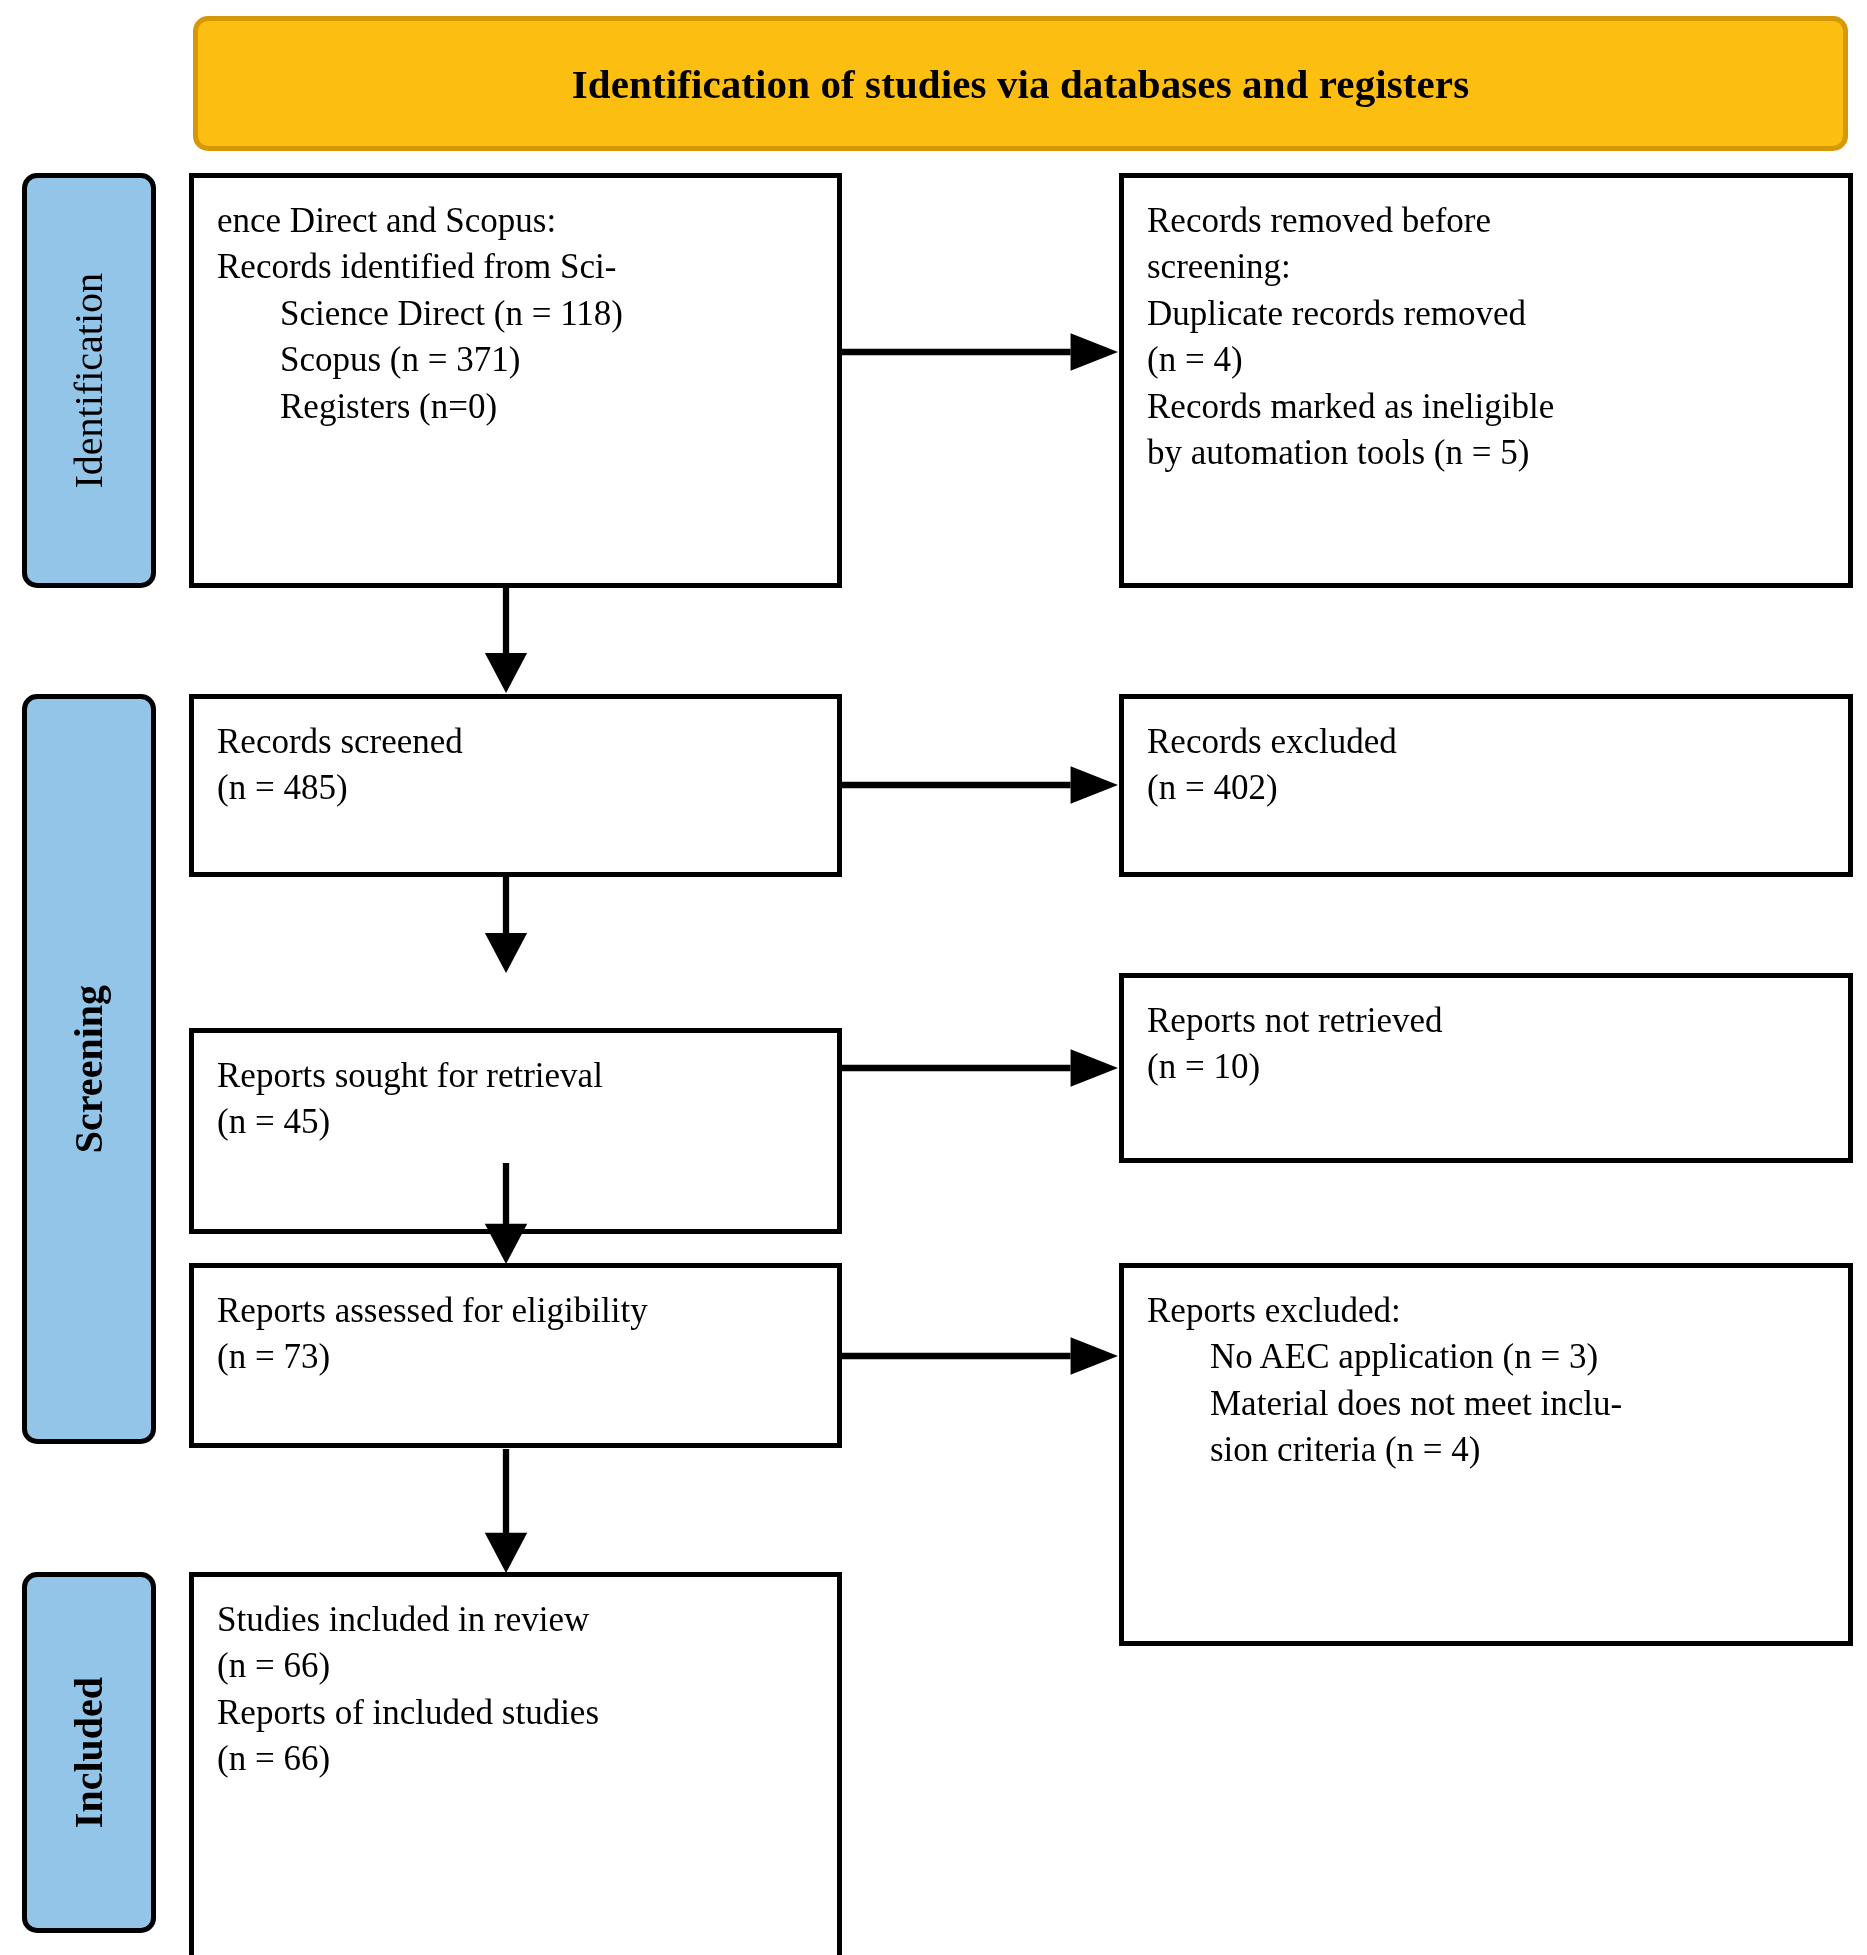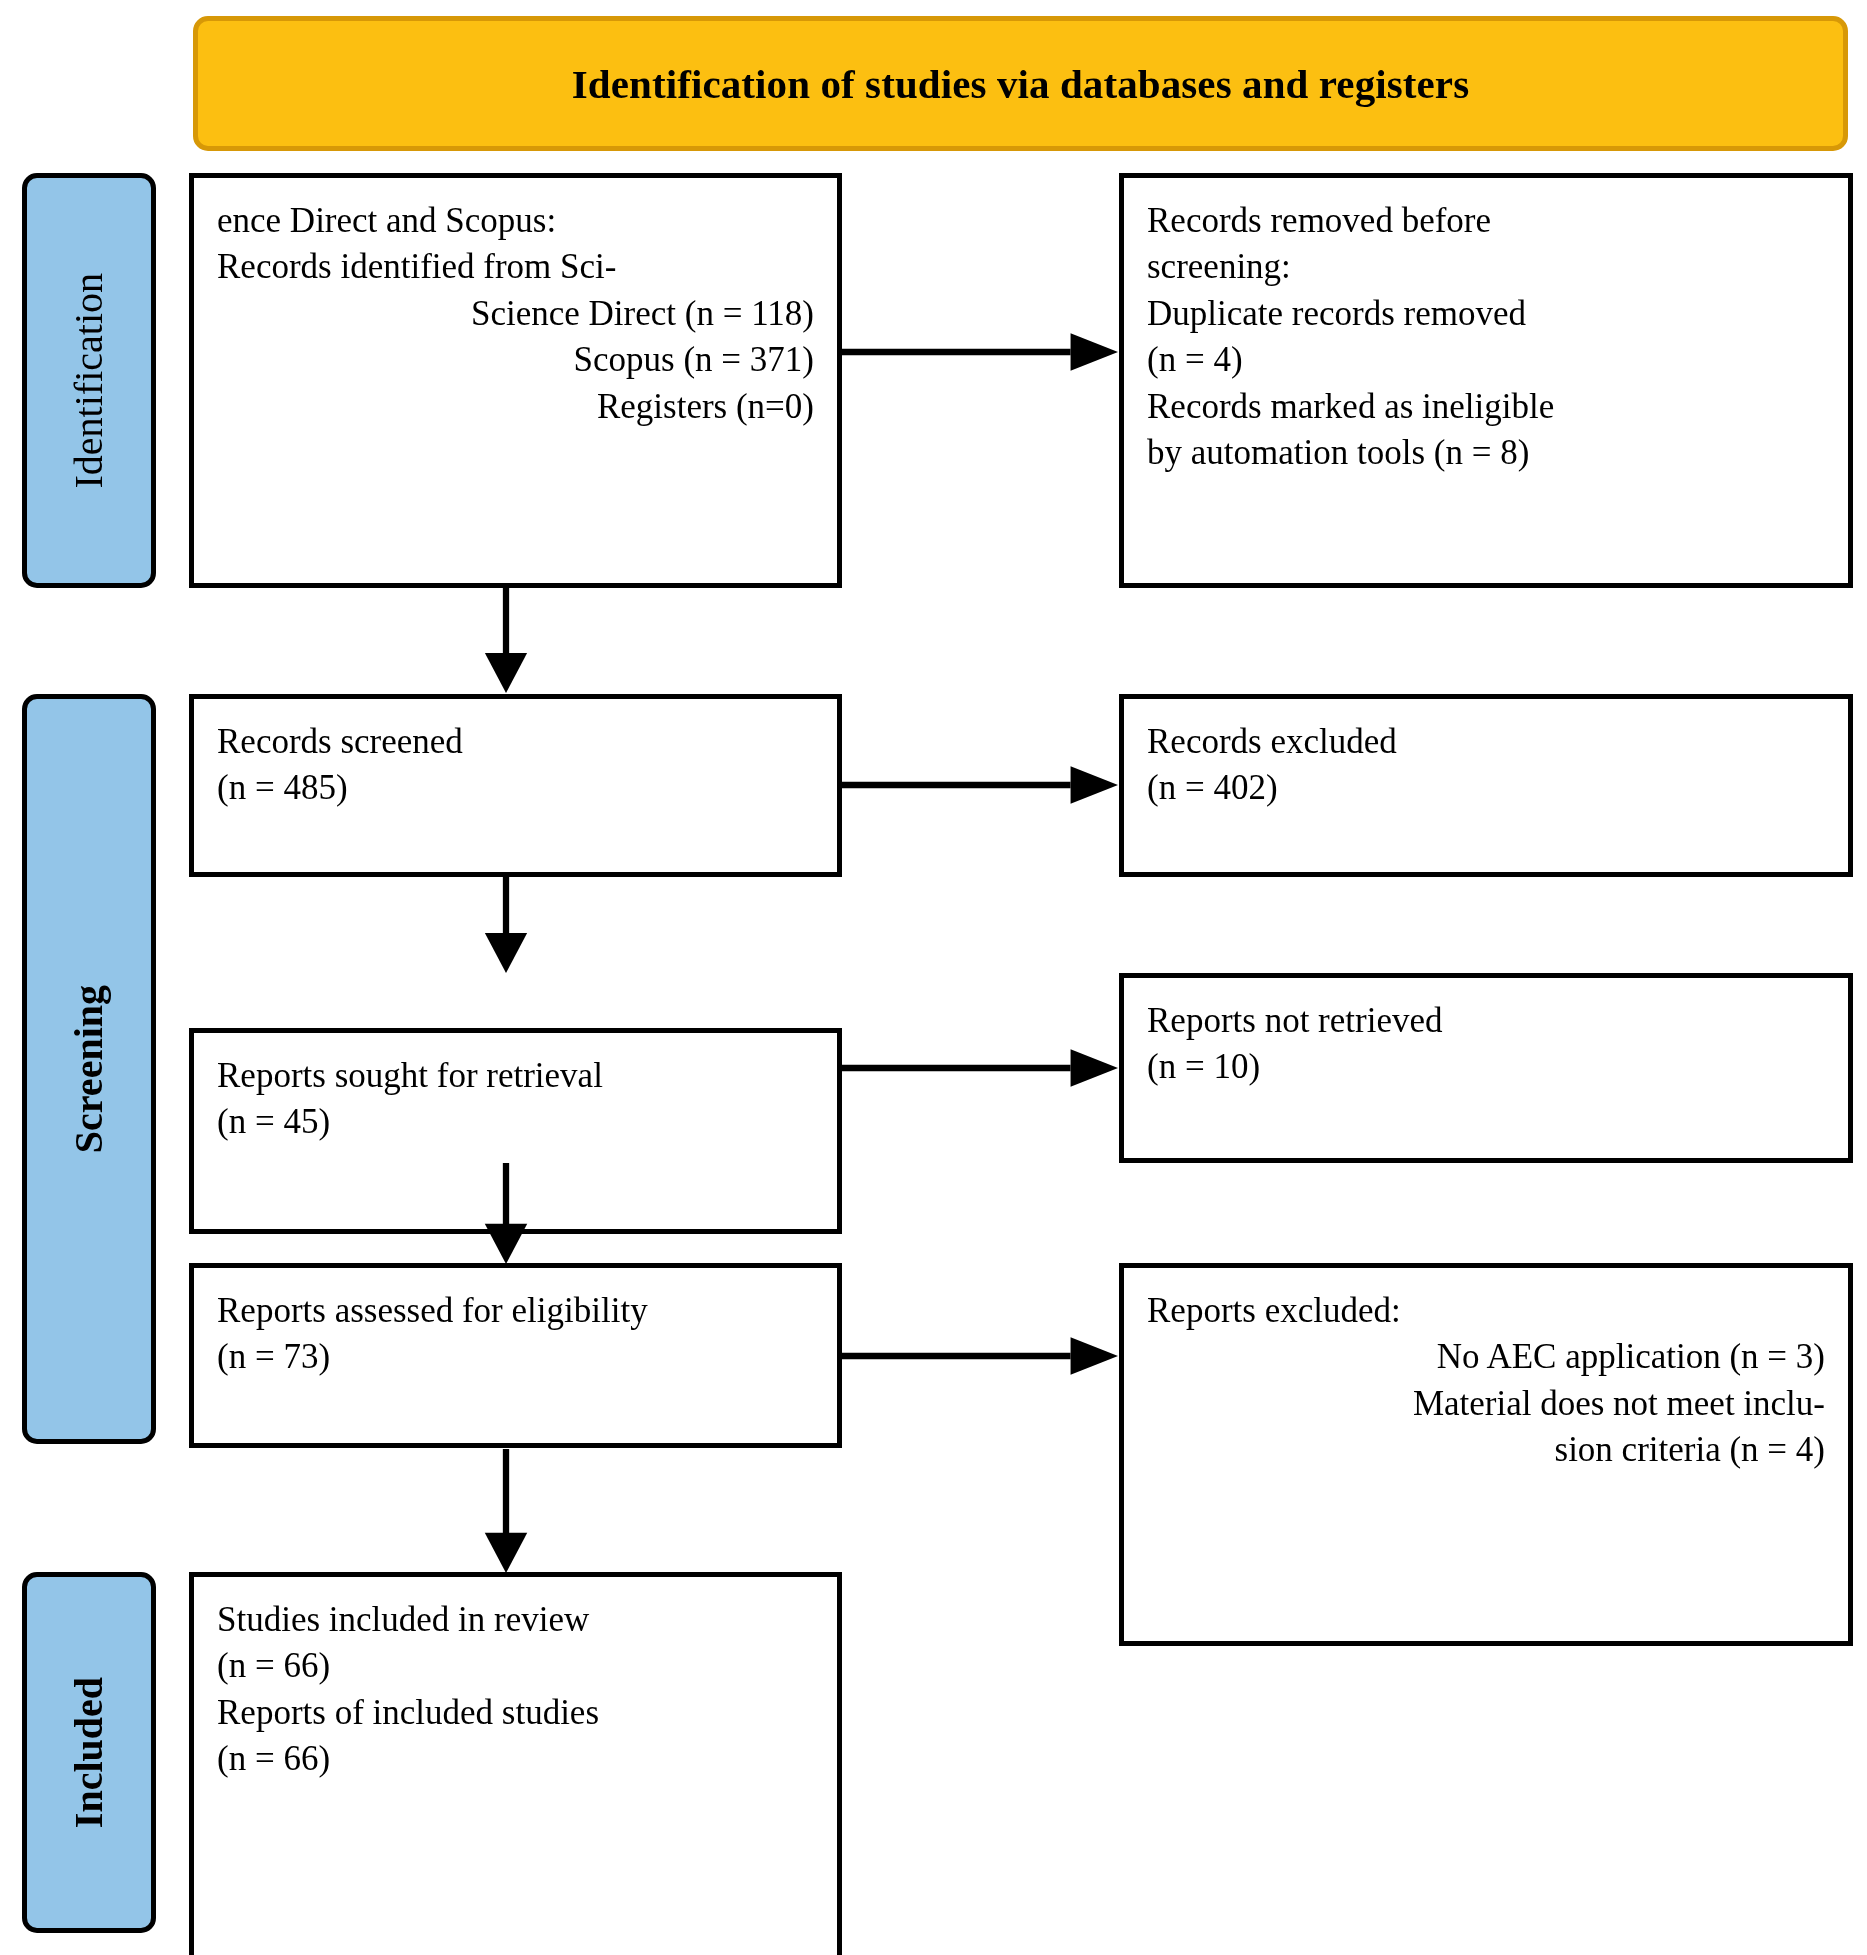--- a/index.html
+++ b/index.html
@@ -73,21 +73,21 @@
     border: 5.2px solid #000000;
     box-sizing: border-box;
     padding: 19.5px 23px 15px 23px;
   }
   .flowbox .line {
     font-size: 35px;
     line-height: 1.33;
     color: #000000;
     white-space: pre-wrap;
   }
-  .flowbox .line.indent { padding-left: 63px; text-align: right; }
+  .flowbox .line.indent { padding-left: 63px; }
 
   
   #box-identified   { left: 189px; top: 173px;  width: 653px; height: 415px; }
   #box-screened     { left: 189px; top: 694px; width: 653px; height: 183px; }
   #box-sought       { left: 189px; top: 1028px; width: 653px; height: 206px; }
   #box-assessed     { left: 189px; top: 1263px; width: 653px; height: 185px; }
   #box-included     { left: 189px; top: 1572px; width: 653px; height: 436px; }
 
   
   #box-removed      { left: 1119px; top: 173px;  width: 734px; height: 415px; }
@@ -125,21 +125,21 @@
     <div class="line indent">Scopus (n = 371)</div>
     <div class="line indent">Registers (n=0)</div>
   </div>
 
   <div class="flowbox" id="box-removed">
     <div class="line">Records removed before</div>
     <div class="line">screening:</div>
     <div class="line">Duplicate records removed</div>
     <div class="line">(n = 4)</div>
     <div class="line">Records marked as ineligible</div>
-    <div class="line">by automation tools (n = 8)</div>
+    <div class="line">by automation tools (n = 5)</div>
   </div>
 
   <div class="flowbox" id="box-screened">
     <div class="line">Records screened</div>
     <div class="line">(n = 485)</div>
   </div>
 
   <div class="flowbox" id="box-excluded">
     <div class="line">Records excluded</div>
     <div class="line">(n = 402)</div>

